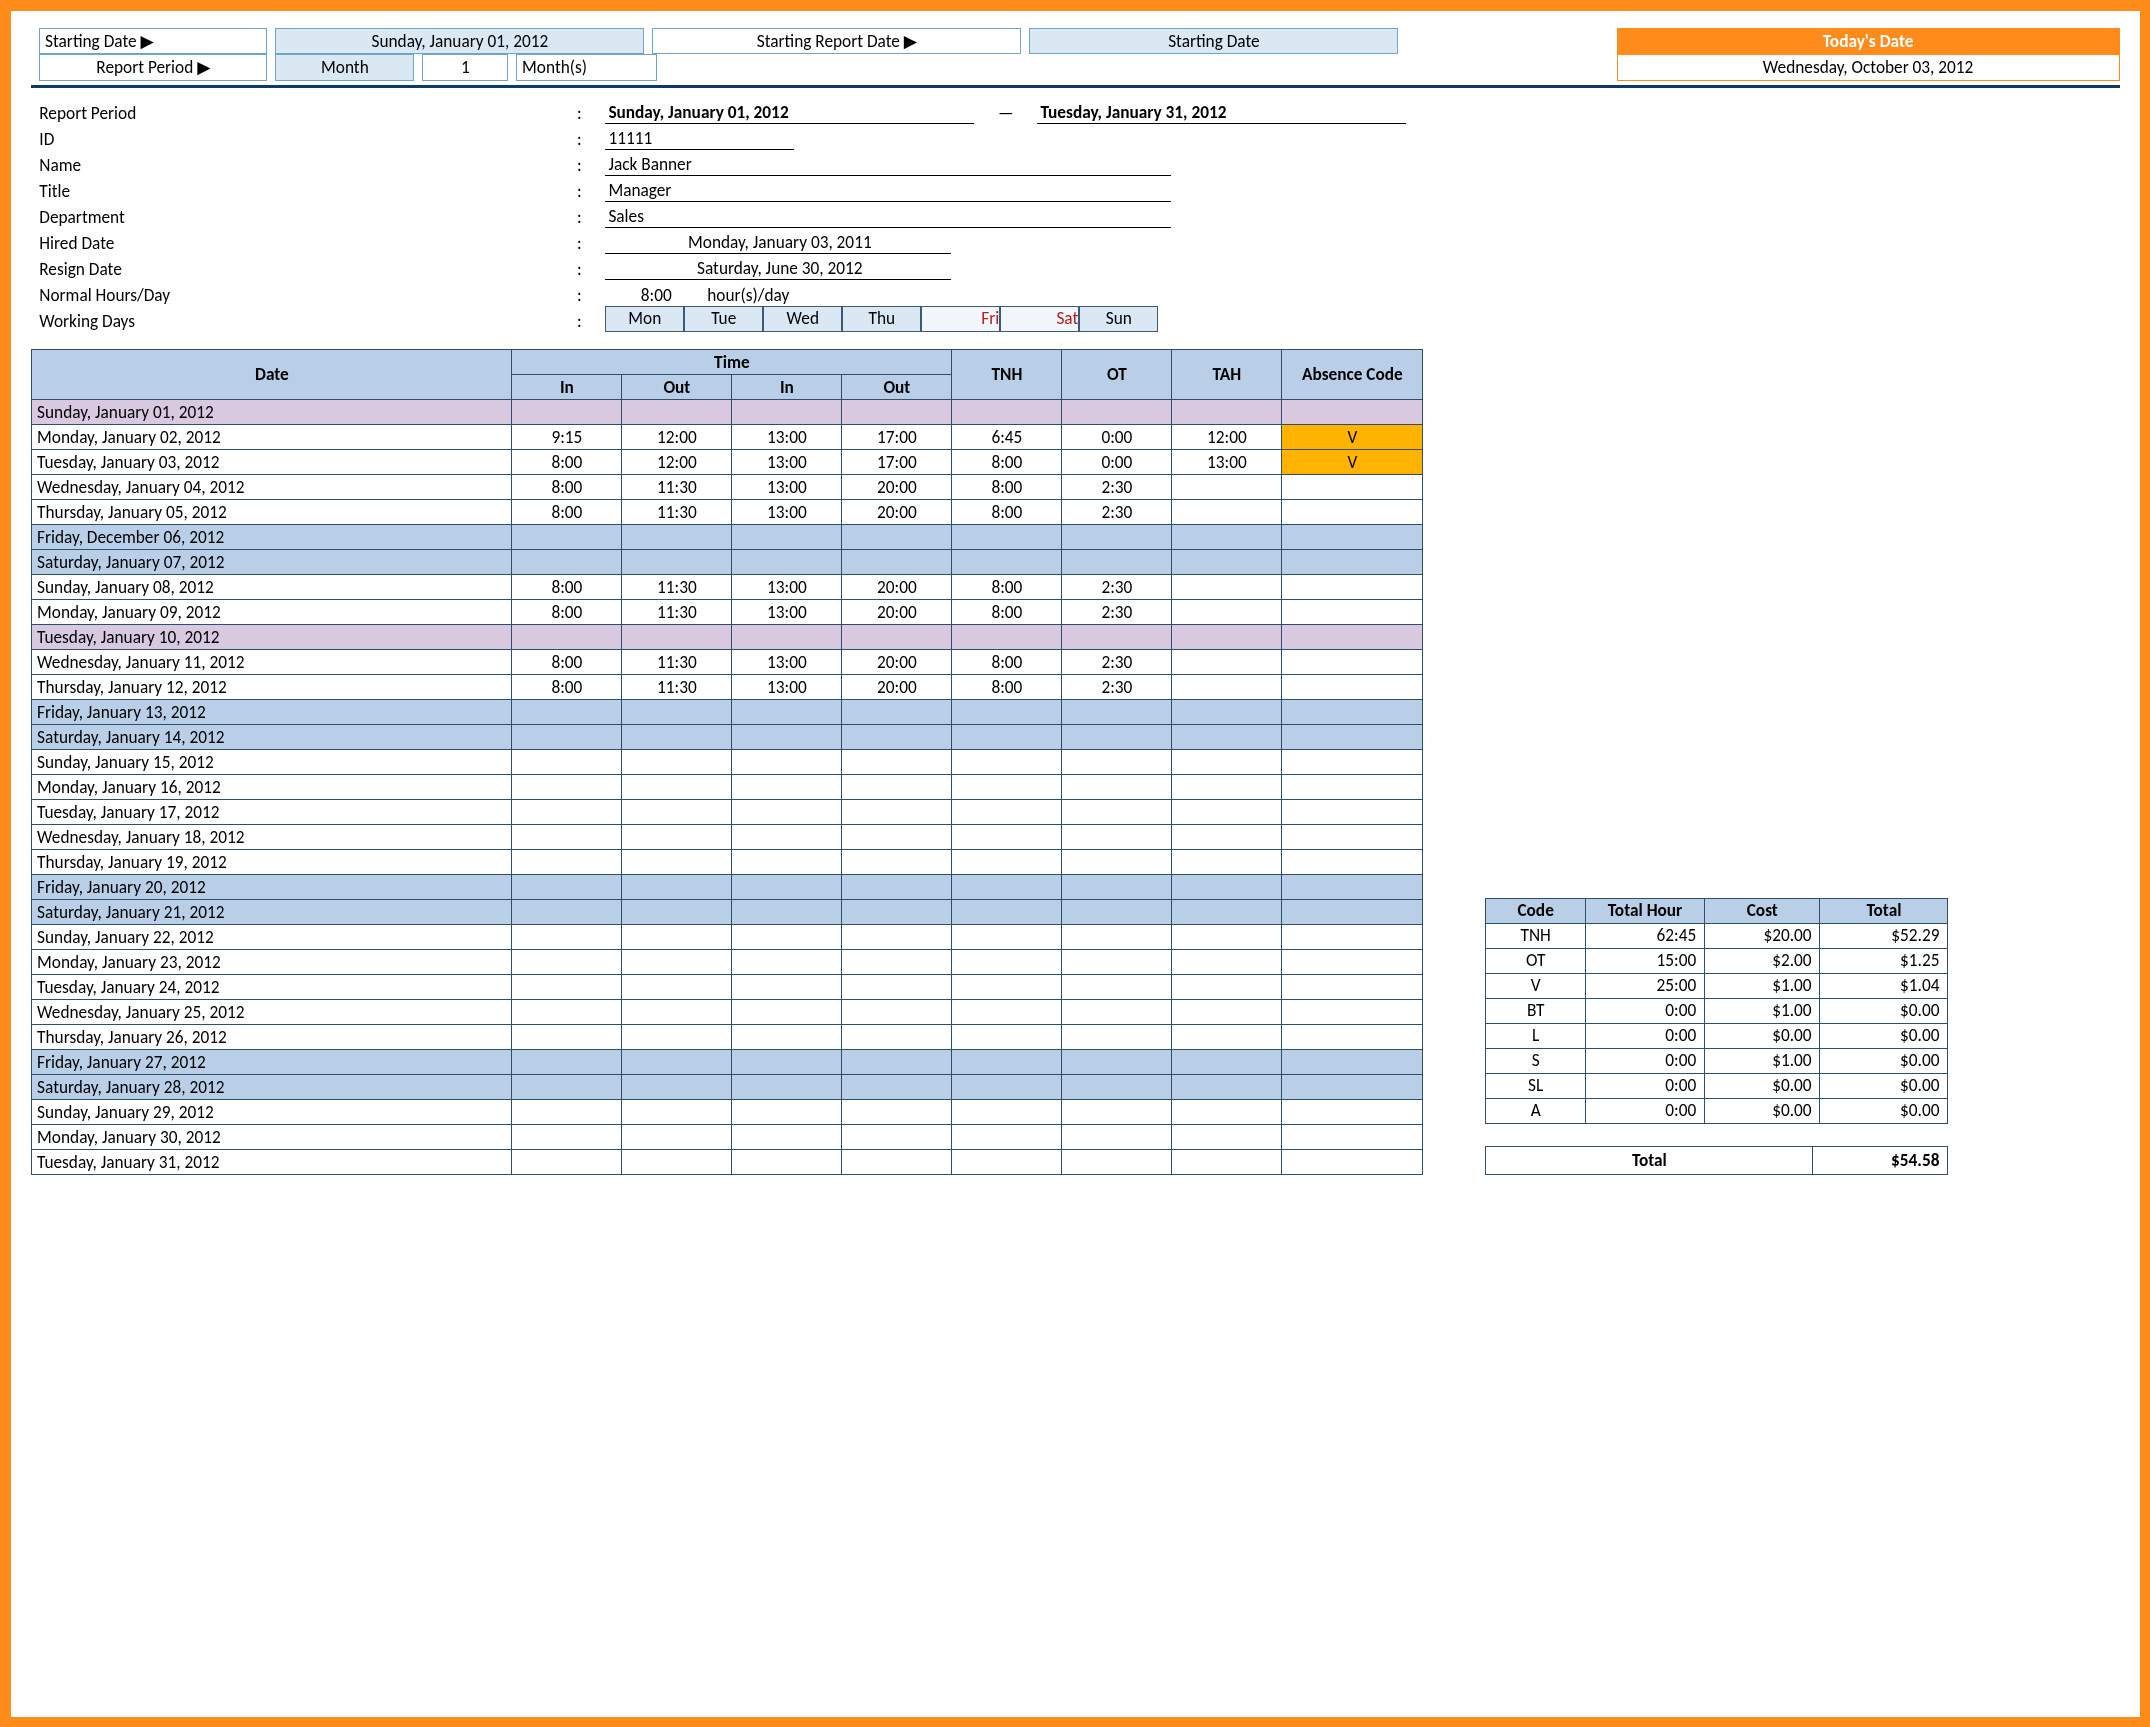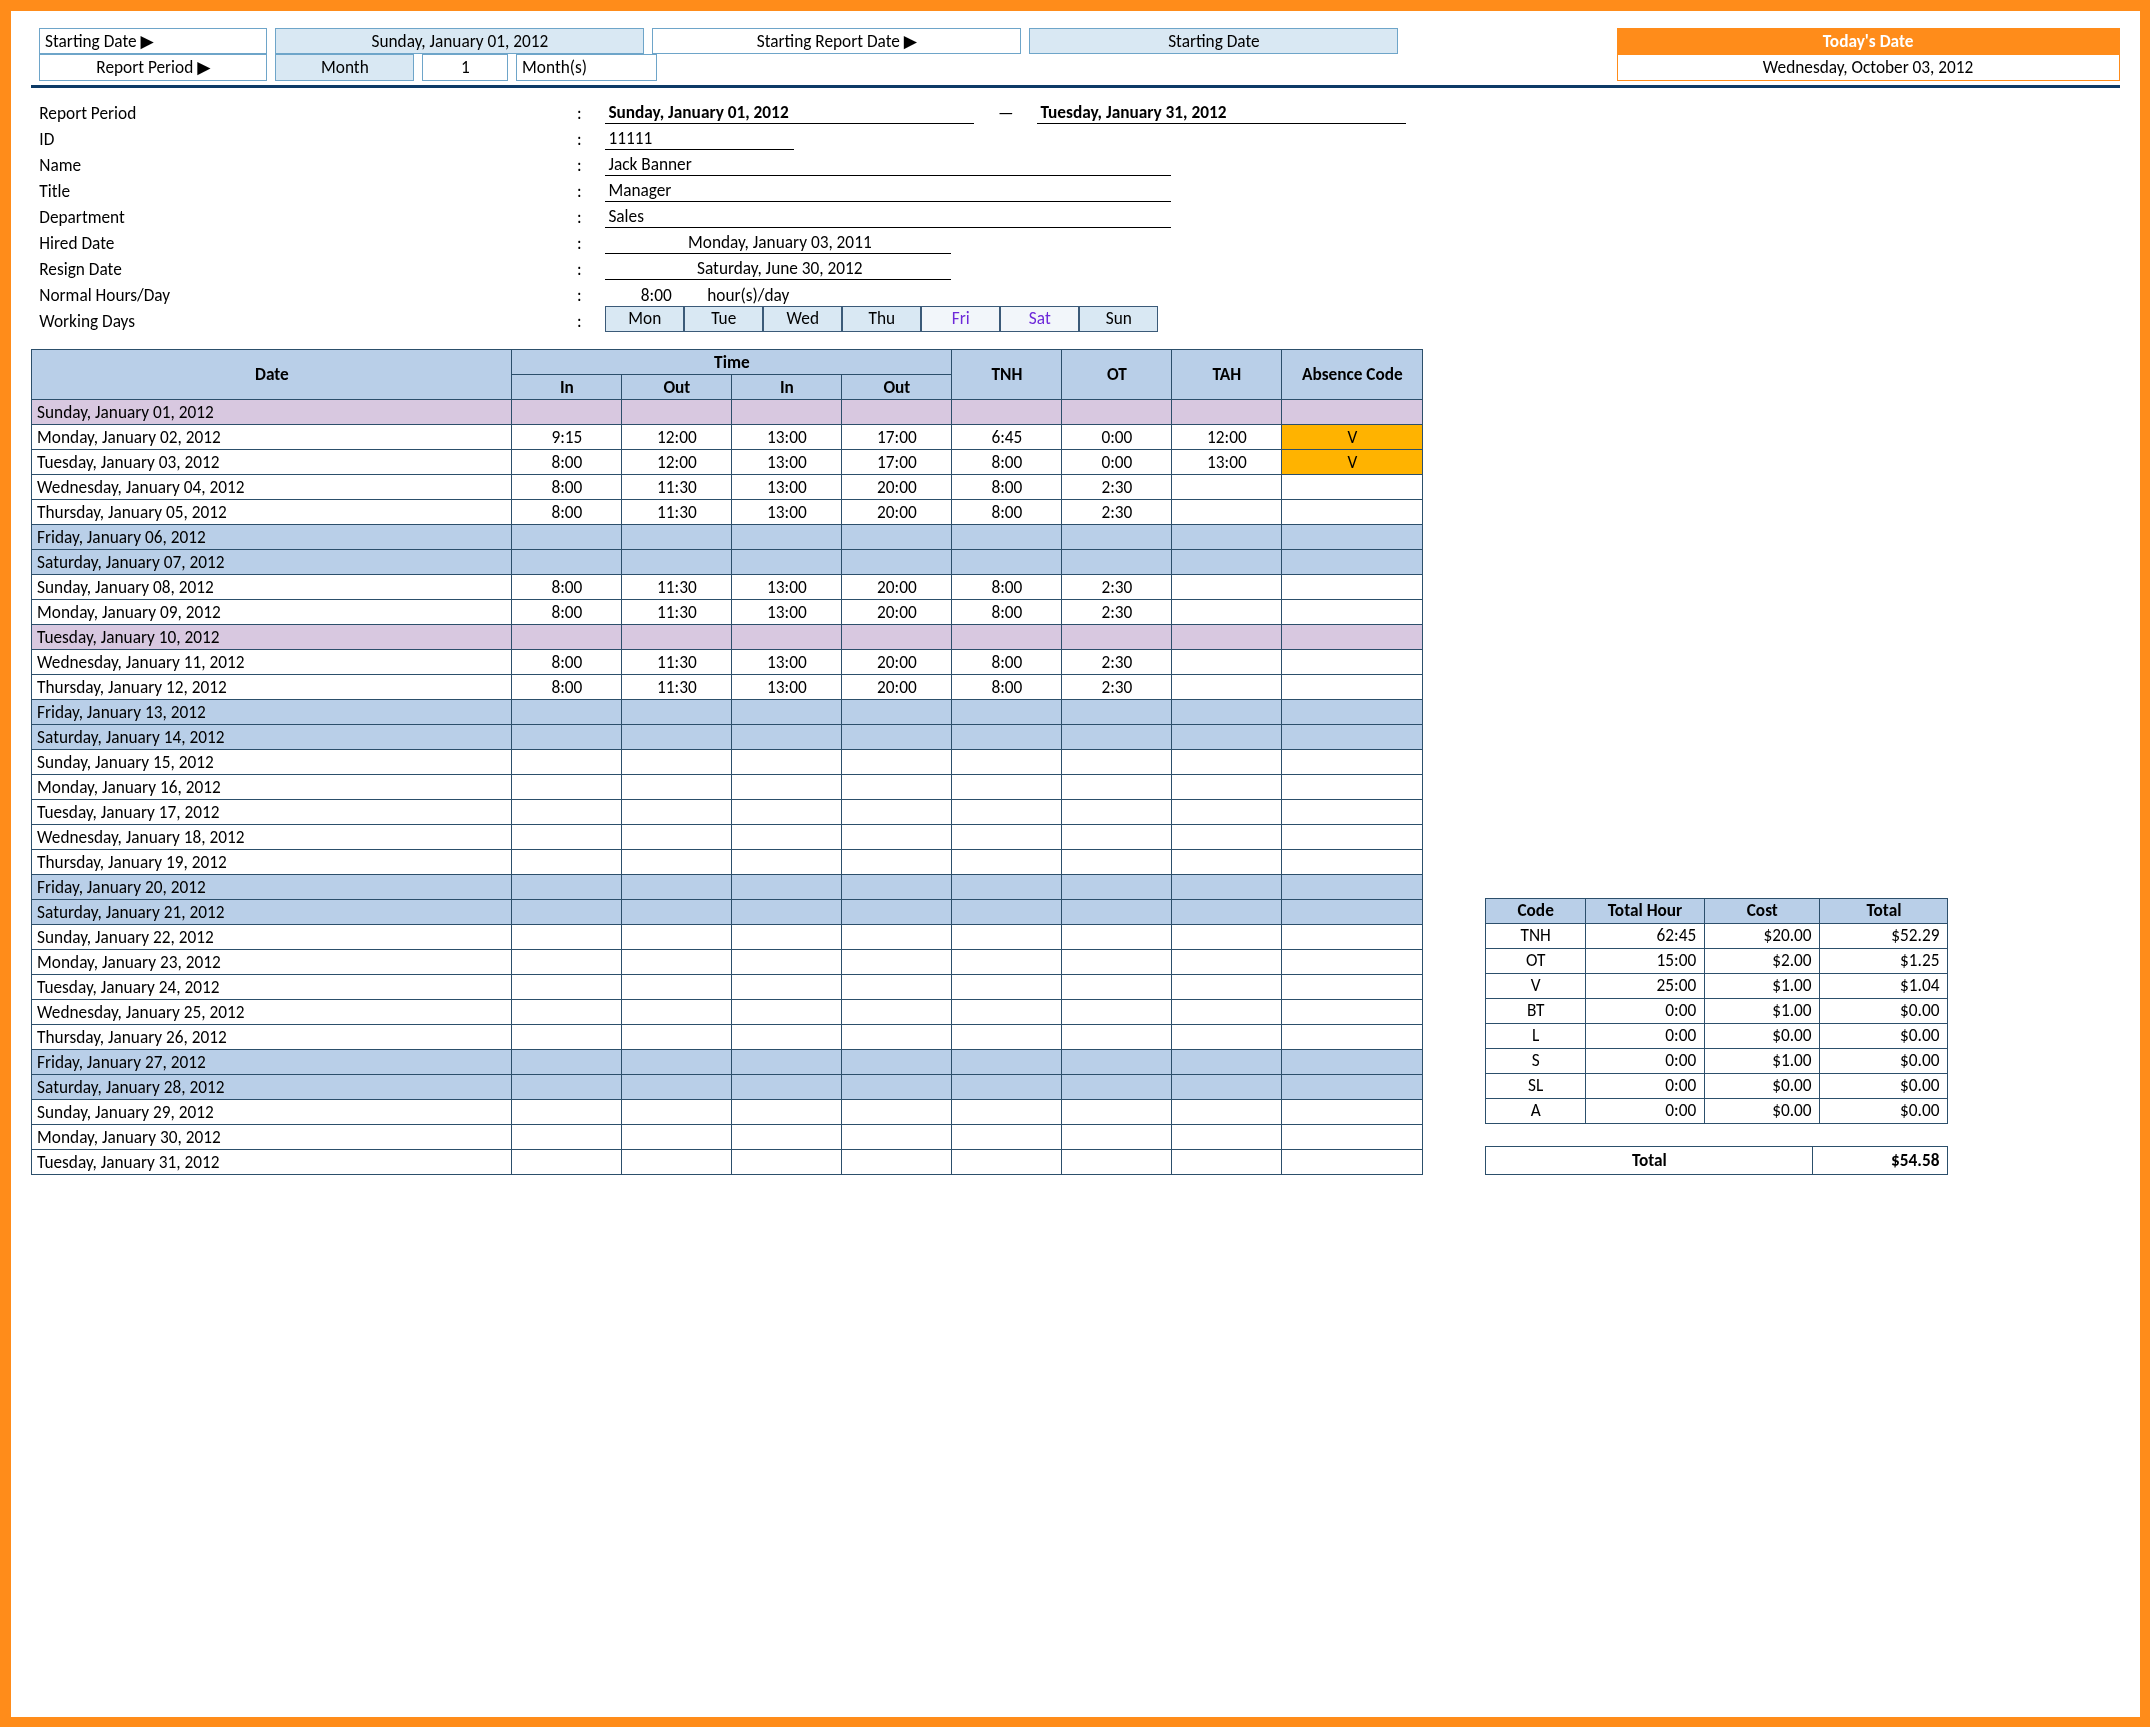--- a/index.html
+++ b/index.html
@@ -47,21 +47,21 @@
   .info-label { width:535px; }
   .info-colon { width:31px; text-align:right; padding-right:23.6px; }
   .info-val { width:393px; border-bottom:1.6px solid #000; padding-left:3.1px; }
   .info-val.bold { font-weight:bold; }
   .info-val.center { text-align:center; }
   .dash { width:63px; text-align:center; }
   .day-cell {
     width:79px; text-align:center; border:0.8px solid #3b5a78;
     background:#d9e8f3; padding:1.6px 0;
   }
-  .day-cell.off { color:#6d28d9; background:#f2f6fa; }
+  .day-cell.off { color:#b91c1c; background:#f2f6fa;text-align:right; }
   .main-area { display:flex; gap:22px; margin-top:17.3px; align-items:flex-end; }
   table { border-collapse:collapse; }
   th, td {
     border:0.8px solid #2c4f6b;
     padding:0.8px 4.7px;
     height:25px;
     font-size:17.3px;
     white-space:nowrap;
   }
   th { background:#b9cfe8; font-weight:bold; text-align:center; }
@@ -244,21 +244,21 @@
             <td>8:00</td>
             <td>11:30</td>
             <td>13:00</td>
             <td>20:00</td>
             <td>8:00</td>
             <td>2:30</td>
             <td></td>
             <td></td>
           </tr>
           <tr class="row-blue">
-            <td class="date-cell">Friday, January 06, 2012</td>
+            <td class="date-cell">Friday, December 06, 2012</td>
             <td></td>
             <td></td>
             <td></td>
             <td></td>
             <td></td>
             <td></td>
             <td></td>
             <td></td>
           </tr>
           <tr class="row-blue">

